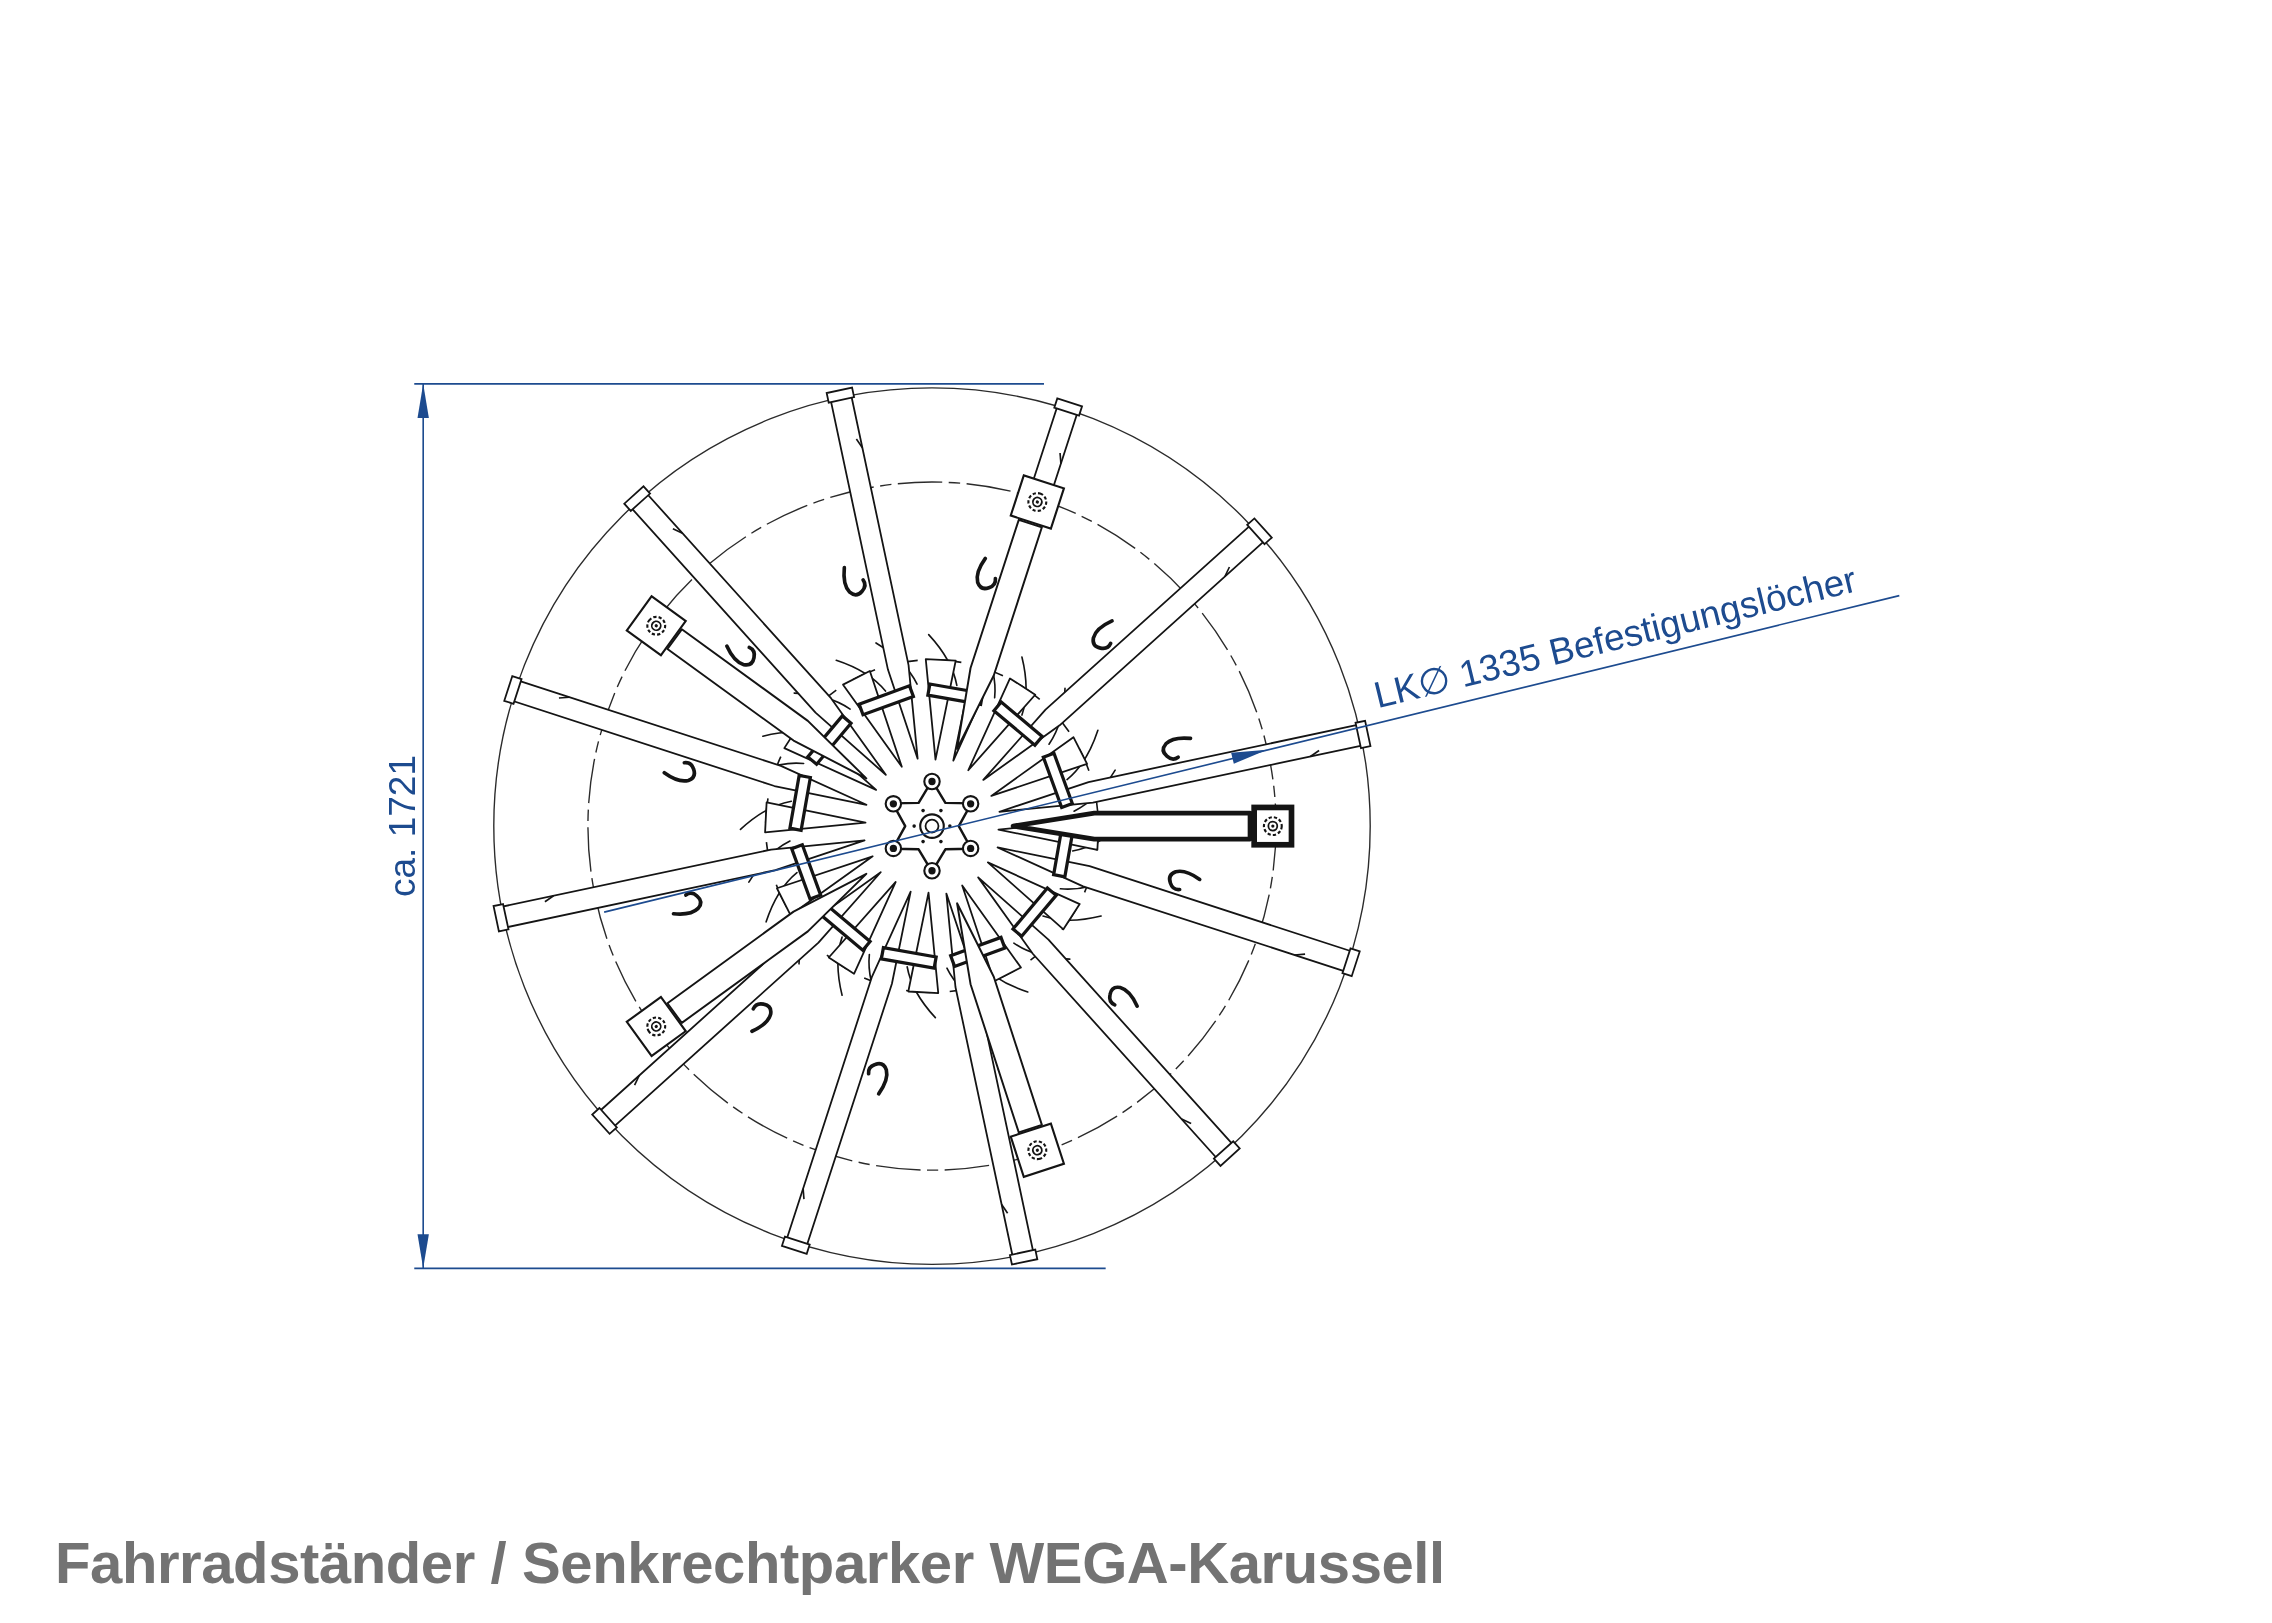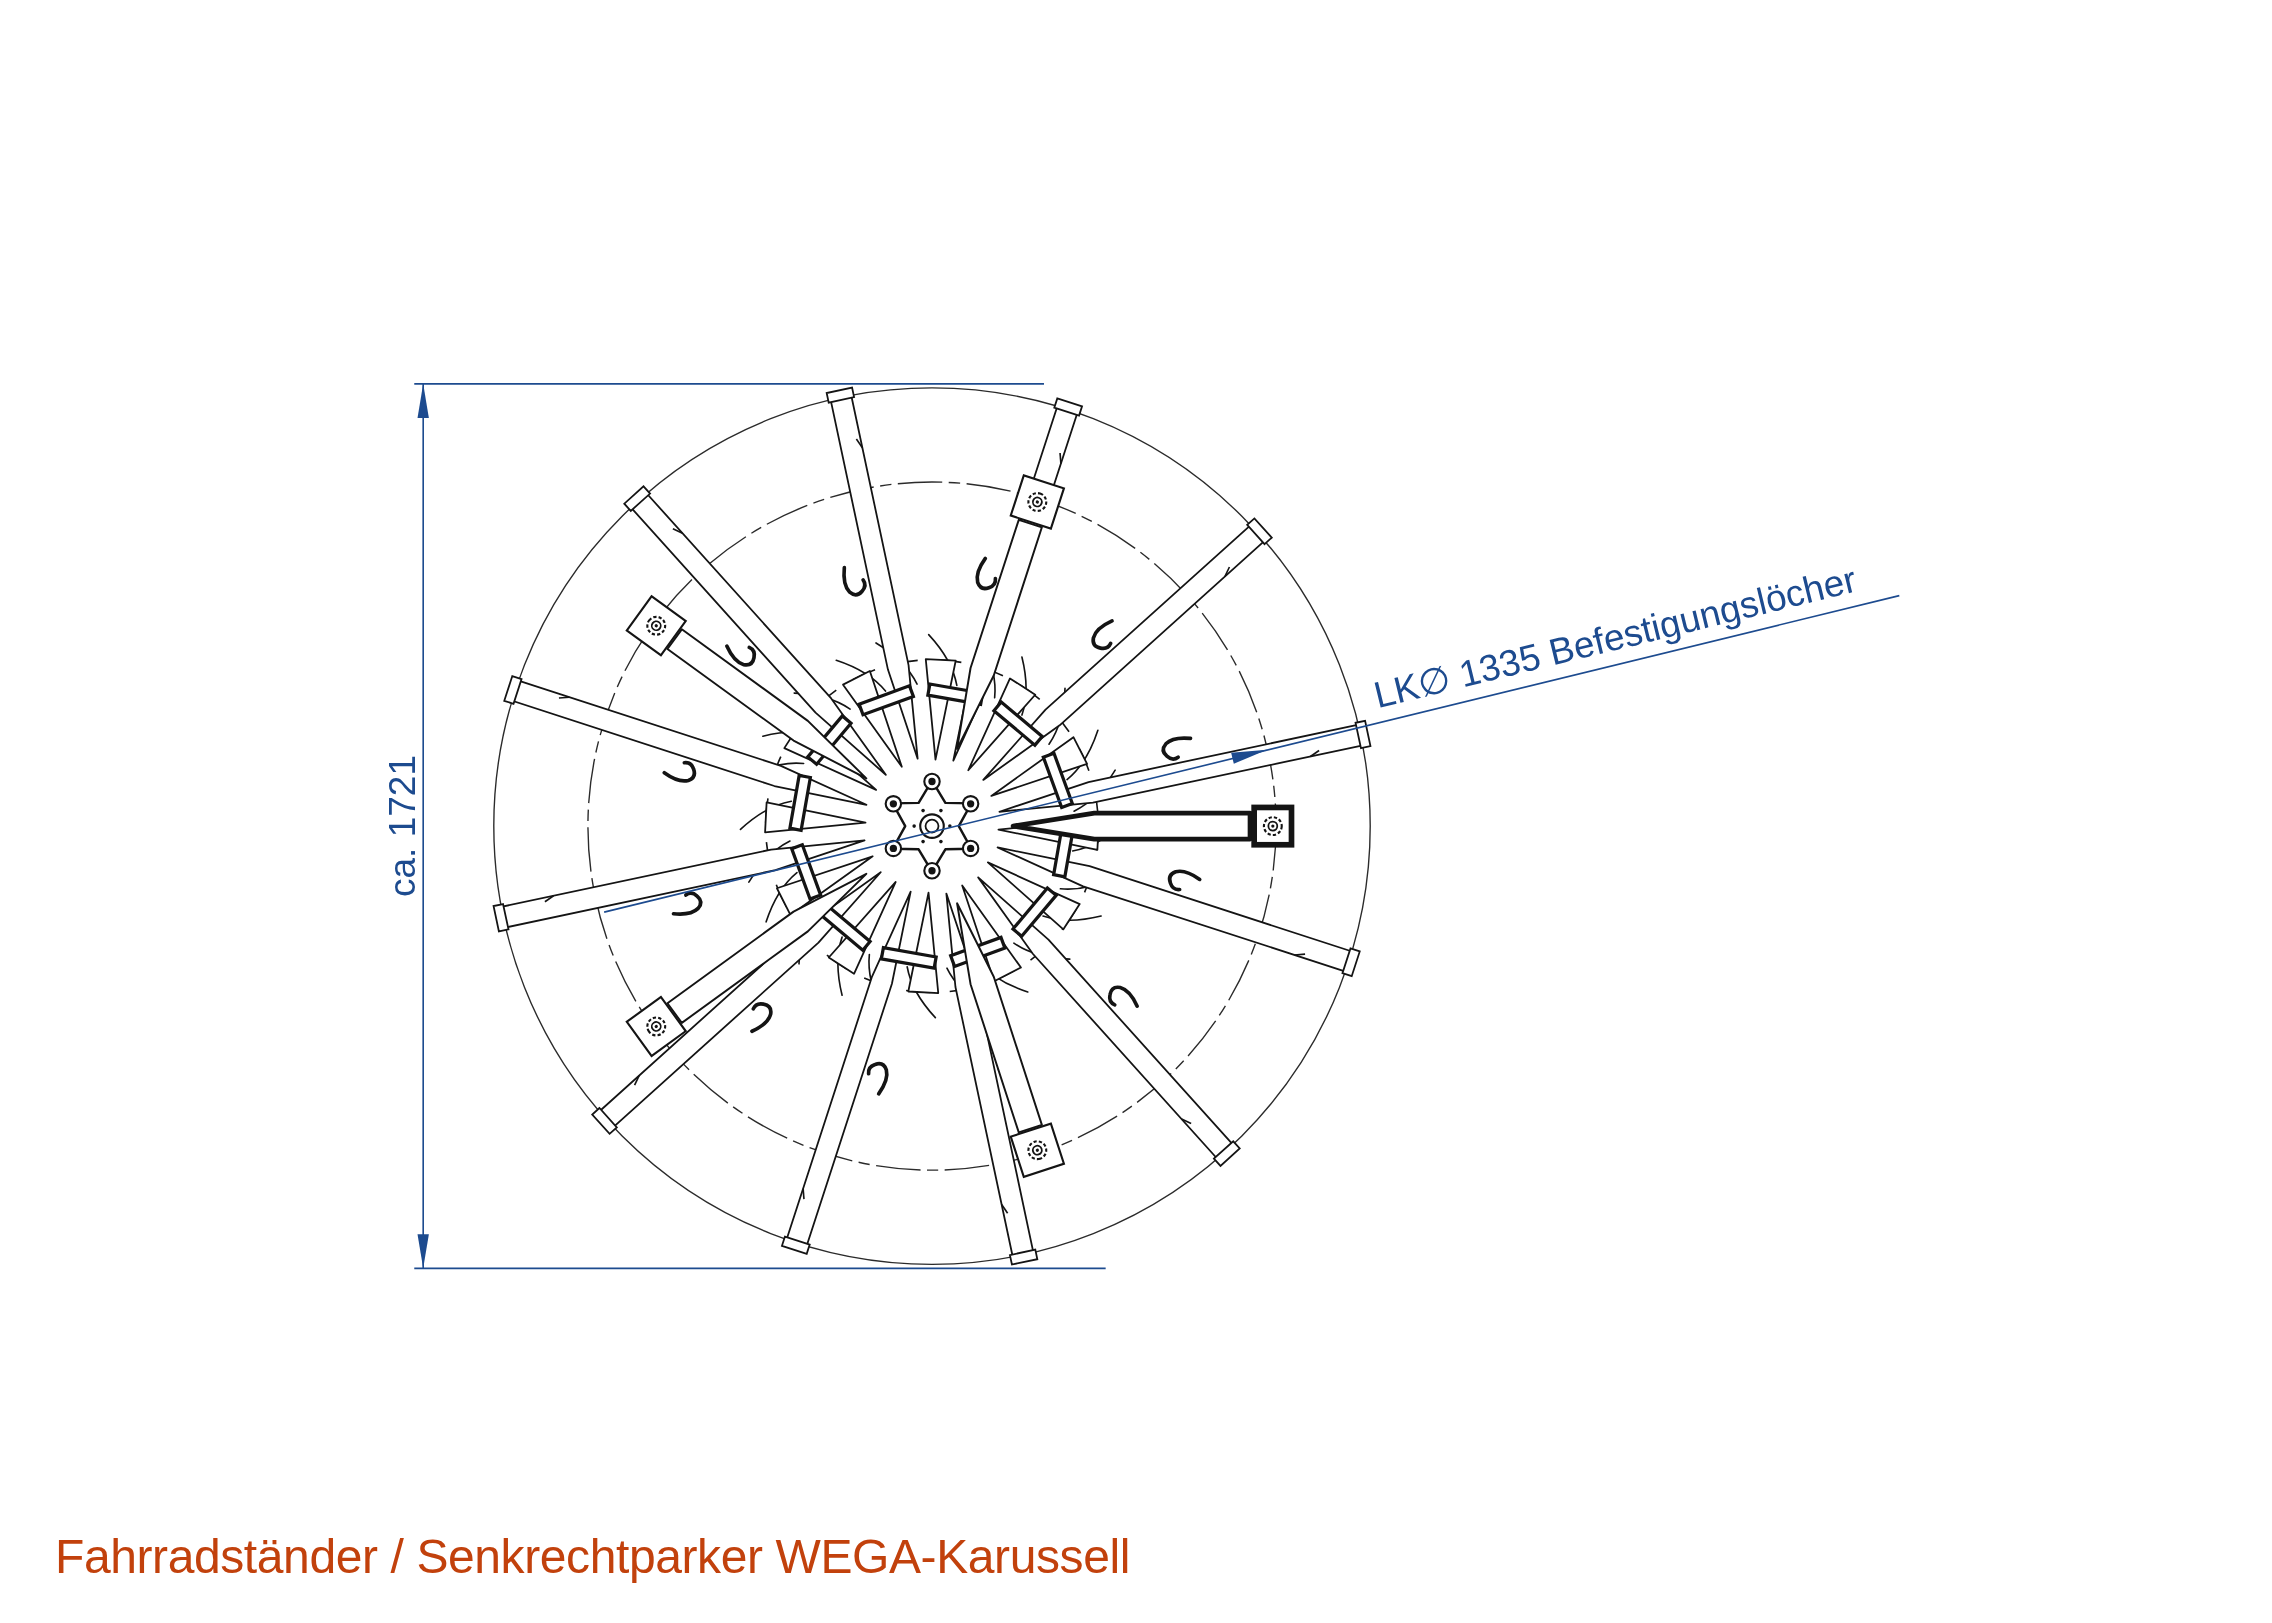--- a/index.html
+++ b/index.html
@@ -1,20 +1,20 @@
 <!DOCTYPE html>
 <html style="font-size:13px"><head>
 <meta charset="utf-8">
 <style>
   html,body{margin:0;padding:0;background:#fff;}
   .page{position:relative;width:2273px;height:1623px;background:#fff;overflow:hidden;
         font-family:"Liberation Sans",sans-serif;}
   .drawing-svg{position:absolute;left:0;top:0;}
-  .title-block{position:absolute;left:55px;top:1529px;font-size:48px;font-weight:400;
-               letter-spacing:-0.4px;color:#c2410c;white-space:nowrap;}
+  .title-block{position:absolute;left:55px;top:1529px;font-size:58px;font-weight:700;
+               letter-spacing:-0.4px;color:#737373;white-space:nowrap;}
   .dim-text-vertical{position:absolute;left:403px;top:826px;
         transform:translate(-50%,-50%) rotate(-90deg);
         font-size:37px;color:#1d4b8f;white-space:nowrap;}
   .leader-text{position:absolute;left:1380px;top:674px;height:44px;line-height:44px;
         transform-origin:0 100%;transform:rotate(-13.73deg);
         font-size:37px;color:#1d4b8f;white-space:nowrap;}
 </style>
 </head>
 <body>
 

